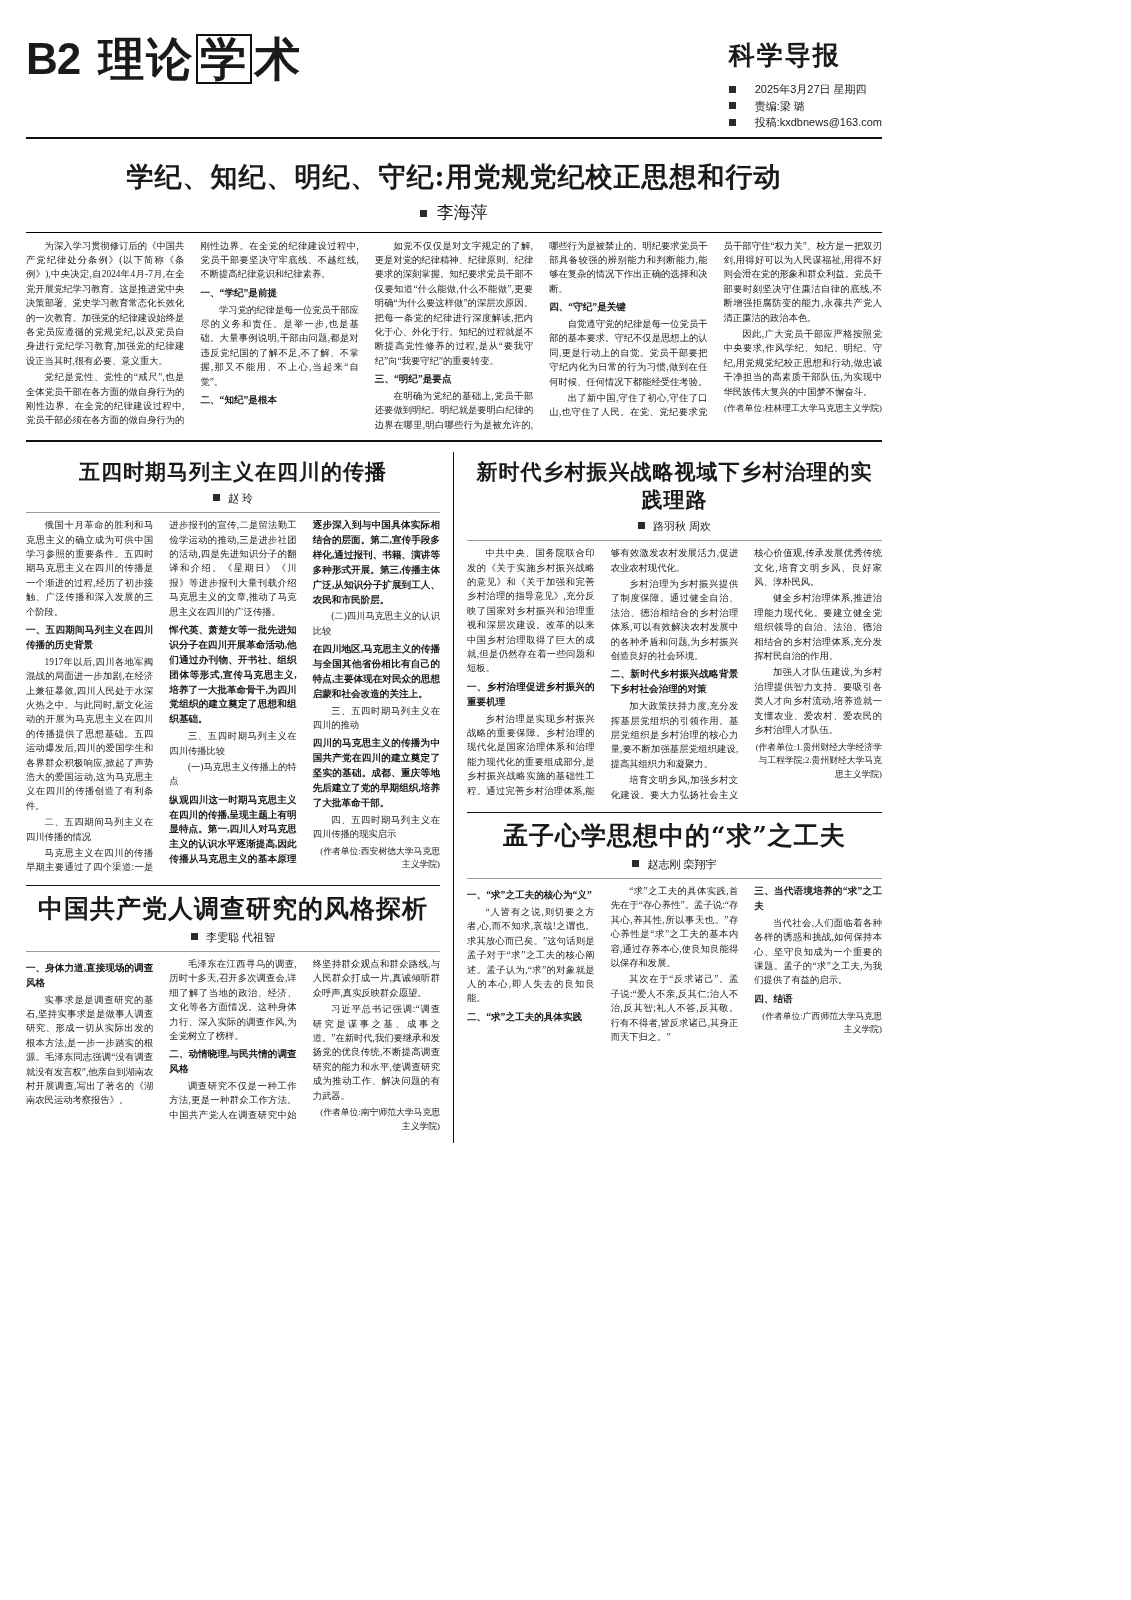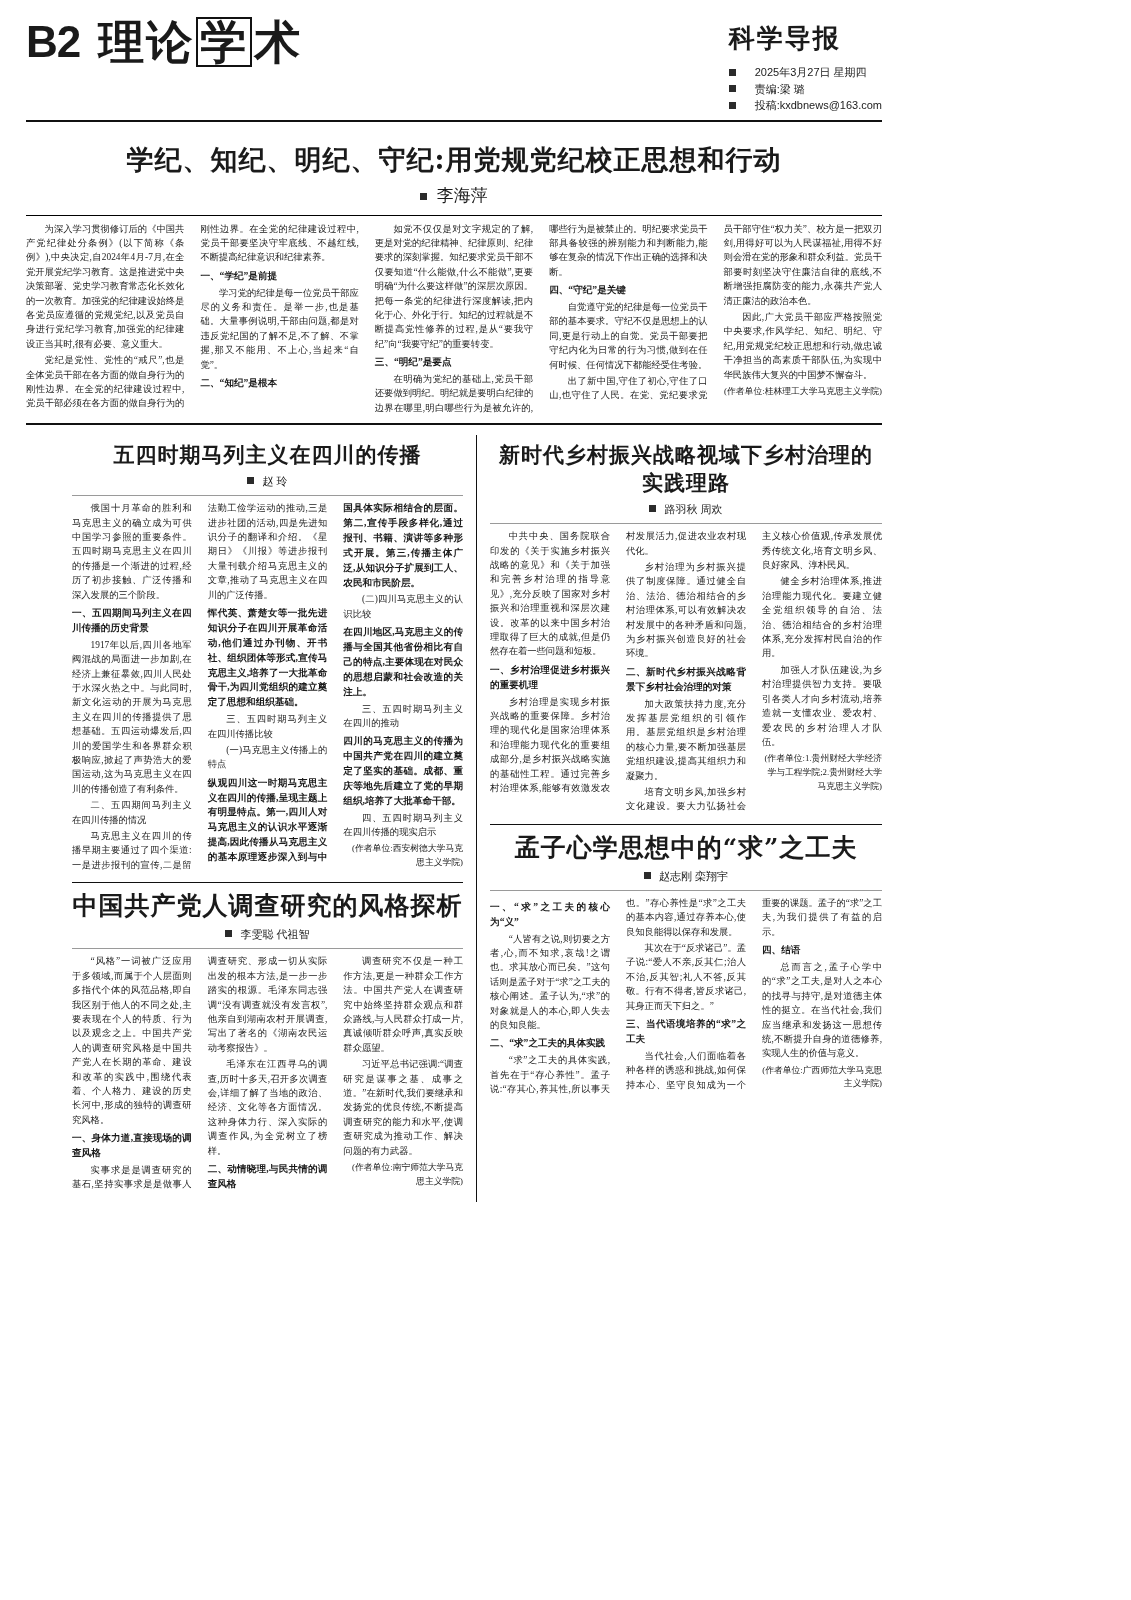--- a/index.html
+++ b/index.html
@@ -6,21 +6,21 @@
   body{
     width:1131px;
     background:#ffffff;
     font-family:"Liberation Serif","DejaVu Serif",serif;
     color:#1a1a1a;
   }
   .page{
     width:908px;
     min-height:1600px;
     box-sizing:border-box;
-    padding:17px 26px 14px 26px;
+    padding:34px 26px 14px 26px;
     position:relative;
   }
   
   .masthead{
     display:flex;
     align-items:flex-start;
     justify-content:space-between;
     border-bottom:2px solid #111;
     padding-bottom:6px;
   }
@@ -102,21 +102,21 @@
   }
   .c5{column-count:5;}
   .c3{column-count:3;}
   
   .lower{
     display:flex;
     gap:0px;
     margin-top:10px;
   }
   .lcol{width:50%;box-sizing:border-box;}
-  .lcol.left{padding-right:13px;border-right:1px solid #111;margin-left:46px;}
+  .lcol.left{padding-right:13px;border-right:1px solid #111;}
   .lcol.right{padding-left:13px;}
   .art{margin-bottom:10px;}
   .art h2{
     text-align:center;
     font-family:"DejaVu Serif","Liberation Serif",serif;
     font-size:21px;
     font-weight:bold;
     letter-spacing:1px;
     margin:6px 0 5px 0;
   }
@@ -227,21 +227,20 @@
       <div class="vrule"></div>
 
       <div class="art">
         <h2 class="sm">中国共产党人调查研究的风格探析</h2>
         <div class="author">
           <span class="sq"></span>
           <span>李雯聪 代祖智</span>
         </div>
         <div class="rule-hair"></div>
         <div class="cols c3">
-          <p>“风格”一词被广泛应用于多领域,而属于个人层面则多指代个体的风范品格,即自我区别于他人的不同之处,主要表现在个人的特质、行为以及观念之上。中国共产党人的调查研究风格是中国共产党人在长期的革命、建设和改革的实践中,围绕代表着、个人格力、建设的历史长河中,形成的独特的调查研究风格。</p>
           <h3>一、身体力道,直接现场的调查风格</h3>
           <p>实事求是是调查研究的基石,坚持实事求是是做事人调查研究、形成一切从实际出发的根本方法,是一步一步踏实的根源。毛泽东同志强调“没有调查就没有发言权”,他亲自到湖南农村开展调查,写出了著名的《湖南农民运动考察报告》。</p>
           <p>毛泽东在江西寻乌的调查,历时十多天,召开多次调查会,详细了解了当地的政治、经济、文化等各方面情况。这种身体力行、深入实际的调查作风,为全党树立了榜样。</p>
           <h3>二、动情晓理,与民共情的调查风格</h3>
           <p>调查研究不仅是一种工作方法,更是一种群众工作方法。中国共产党人在调查研究中始终坚持群众观点和群众路线,与人民群众打成一片,真诚倾听群众呼声,真实反映群众愿望。</p>
           <p>习近平总书记强调:“调查研究是谋事之基、成事之道。”在新时代,我们要继承和发扬党的优良传统,不断提高调查研究的能力和水平,使调查研究成为推动工作、解决问题的有力武器。</p>
           <div class="sig">(作者单位:南宁师范大学马克思主义学院)</div>
         </div>
       </div>
 
@@ -281,20 +280,19 @@
         <div class="rule-hair"></div>
         <div class="cols c3">
           <h3>一、“求”之工夫的核心为“义”</h3>
           <p>“人皆有之说,则切要之方者,心,而不知求,哀哉!之谓也。求其放心而已矣。”这句话则是孟子对于“求”之工夫的核心阐述。孟子认为,“求”的对象就是人的本心,即人失去的良知良能。</p>
           <h3>二、“求”之工夫的具体实践</h3>
           <p>“求”之工夫的具体实践,首先在于“存心养性”。孟子说:“存其心,养其性,所以事天也。”存心养性是“求”之工夫的基本内容,通过存养本心,使良知良能得以保存和发展。</p>
           <p>其次在于“反求诸己”。孟子说:“爱人不亲,反其仁;治人不治,反其智;礼人不答,反其敬。行有不得者,皆反求诸己,其身正而天下归之。”</p>
           <h3>三、当代语境培养的“求”之工夫</h3>
           <p>当代社会,人们面临着各种各样的诱惑和挑战,如何保持本心、坚守良知成为一个重要的课题。孟子的“求”之工夫,为我们提供了有益的启示。</p>
           <h3>四、结语</h3>
-          <p>总而言之,孟子心学中的“求”之工夫,是对人之本心的找寻与持守,是对道德主体性的挺立。在当代社会,我们应当继承和发扬这一思想传统,不断提升自身的道德修养,实现人生的价值与意义。</p>
           <div class="sig">(作者单位:广西师范大学马克思主义学院)</div>
         </div>
       </div>
 
     </div>
   </div>
 </div>
 
 </body></html>

